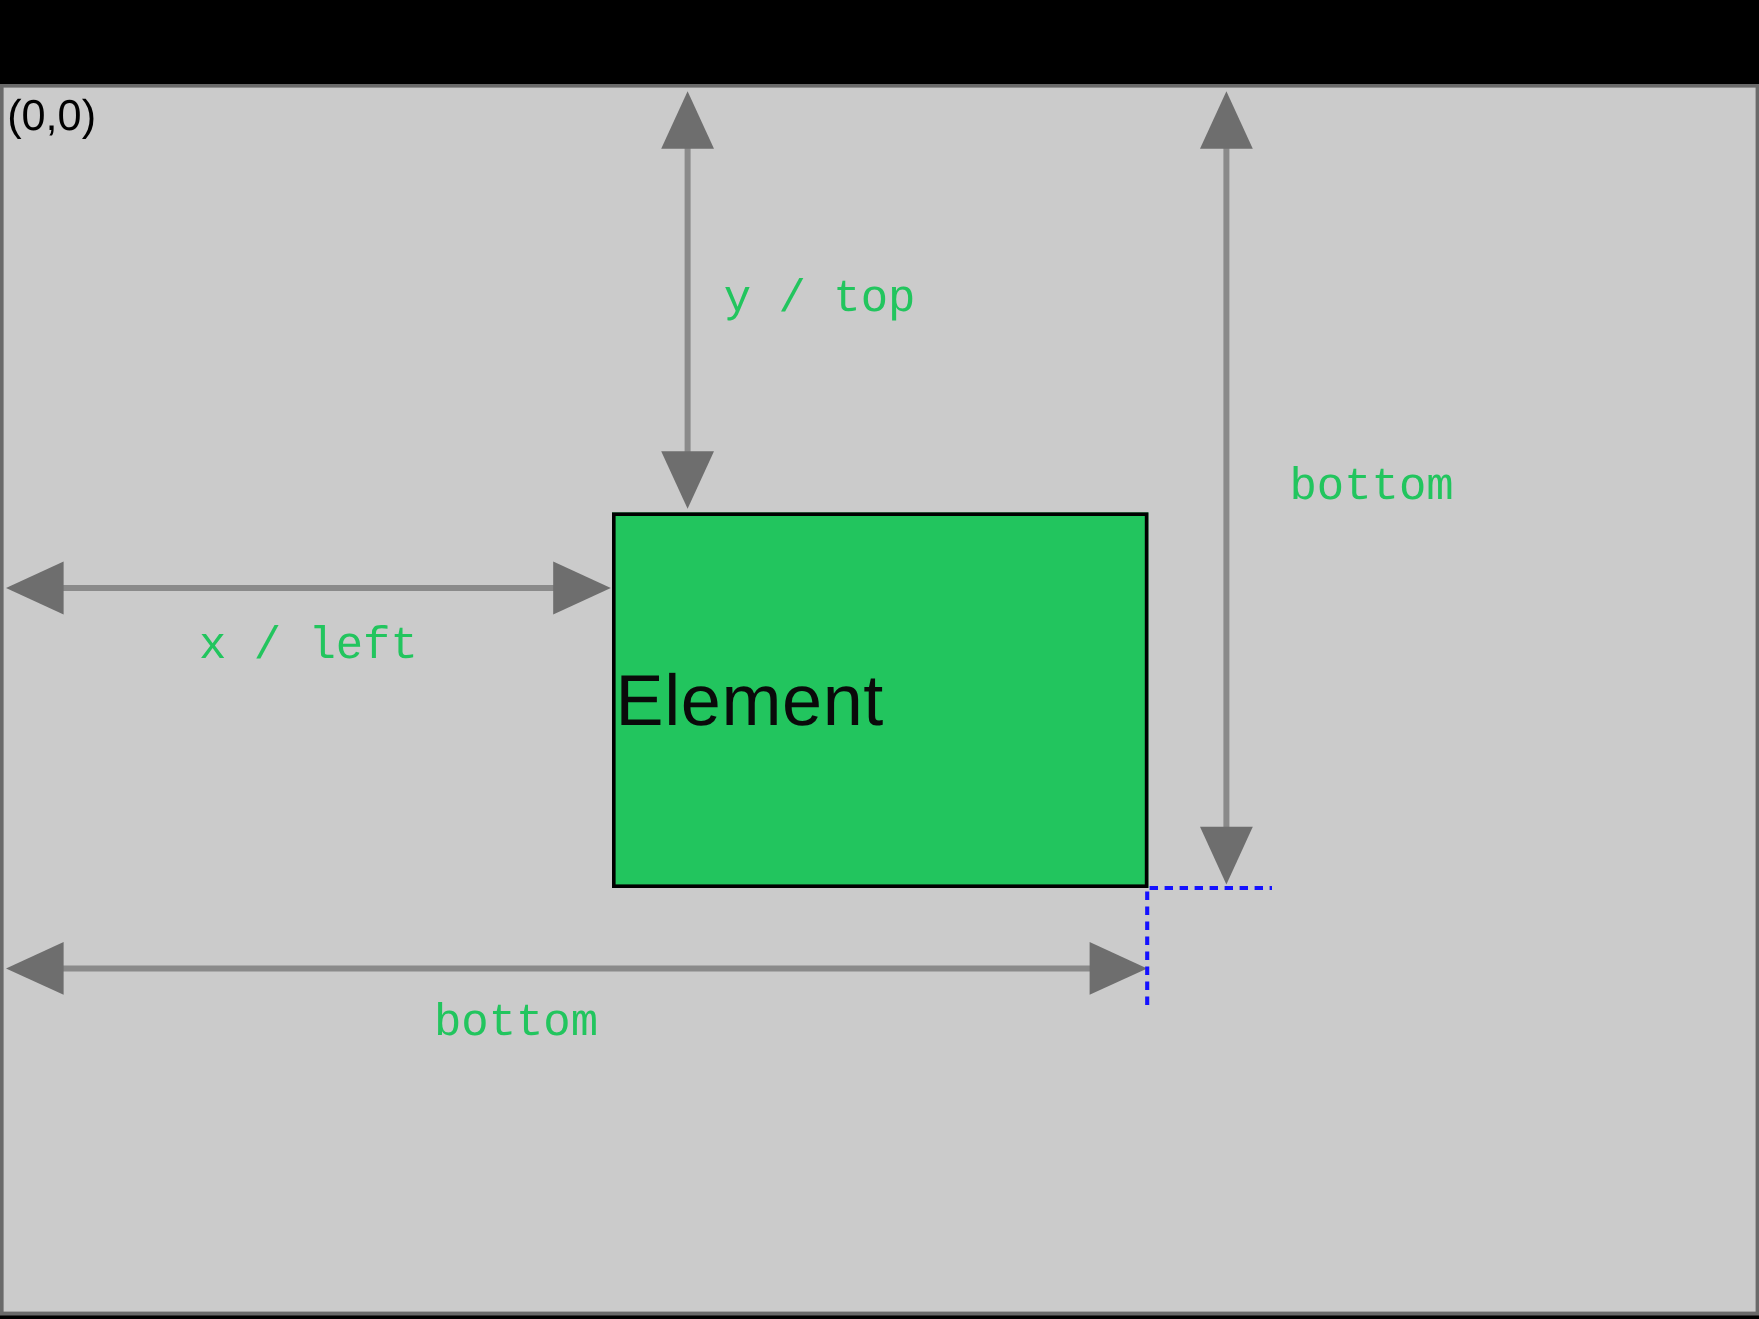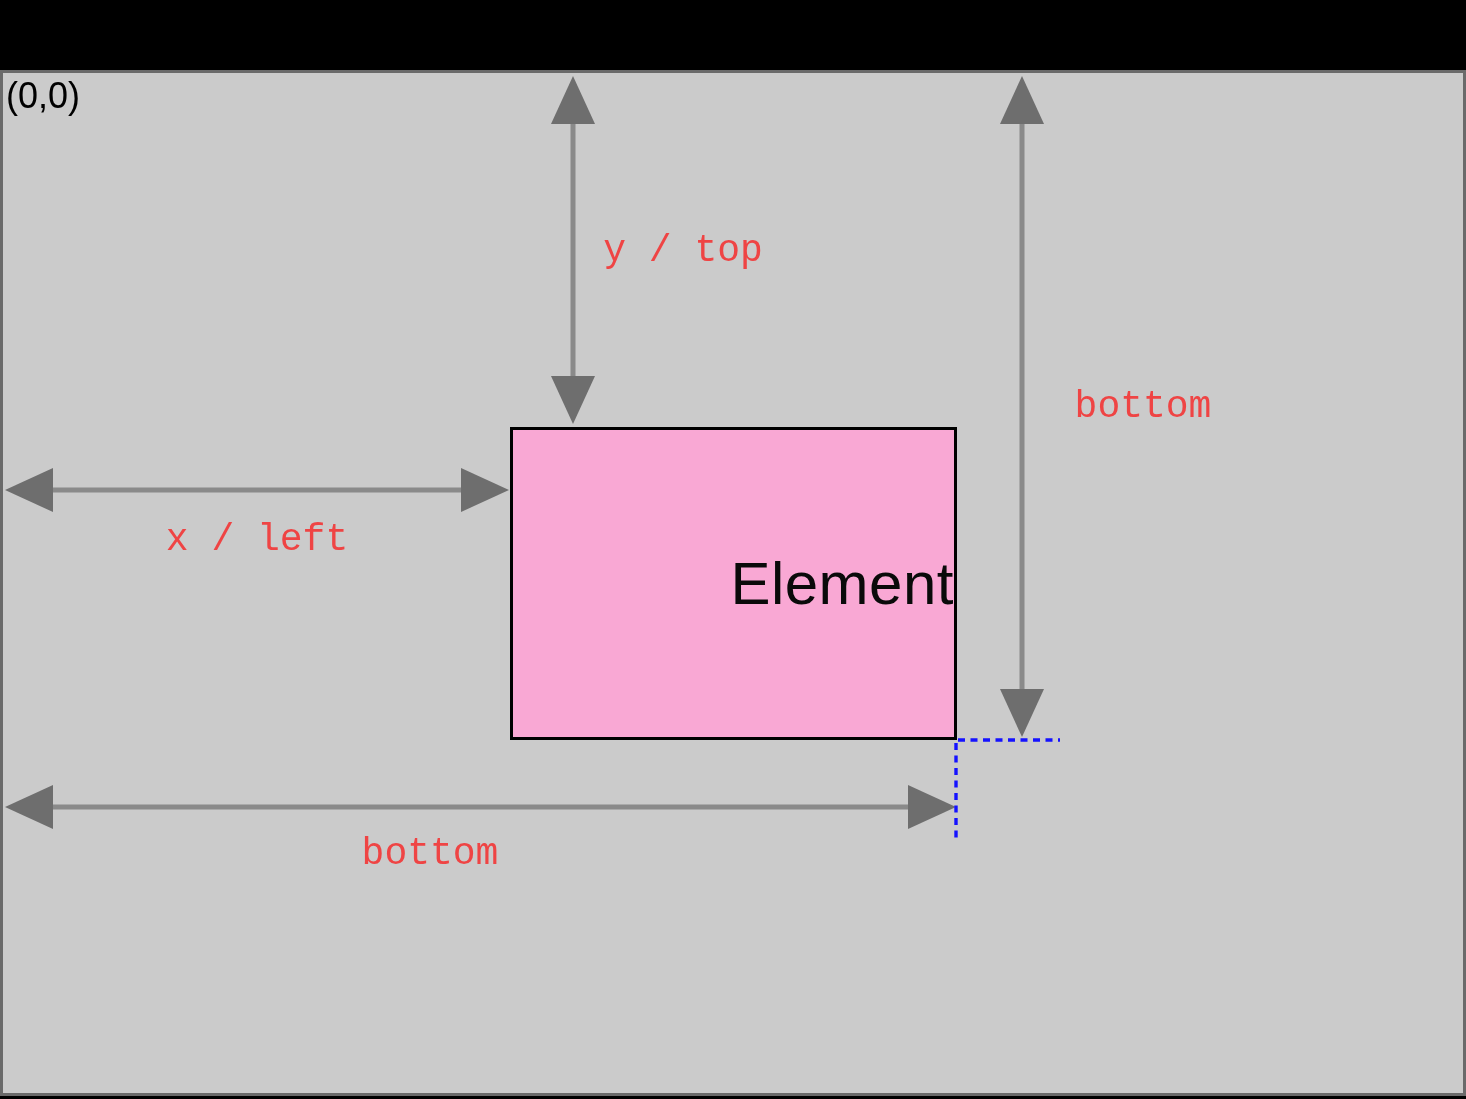--- a/index.html
+++ b/index.html
@@ -36,44 +36,44 @@
     left: 6px; top: 76px;
     font-family: "Liberation Sans", sans-serif;
     font-size: 36px;
     line-height: 1.1;
     color: #000000;
   }
   .element-box {
     position: absolute;
     left: 510px; top: 427px;
     width: 441px; height: 307px;
-    background: #f9a8d4;
+    background: #22c55e;
     border: 3px solid #000000;
     display: flex;
     align-items: center;
-    justify-content: flex-end;
+    justify-content: flex-start;
   }
   .element-label {
     font-family: "Liberation Sans", sans-serif;
     font-size: 60px;
     color: #0a0a0a;
     letter-spacing: 0.5px;
   }
   .overlay-svg {
     position: absolute;
     left: 0; top: 0;
     width: 1466px; height: 1099px;
     pointer-events: none;
   }
   .measure-label {
     position: absolute;
     transform: translate(-50%, -50%);
     font-family: "Liberation Mono", "DejaVu Sans Mono", monospace;
     font-size: 38px;
-    color: #ef4444;
+    color: #22c55e;
     white-space: pre;
   }
   .label-y-top   { left: 683px;  top: 250px; }
   .label-x-left  { left: 257px;  top: 539px; }
   .label-bottom  { left: 1122px; top: 406px; margin-left: 21px; }
   .label-right   { left: 430px;  top: 853px; }
 
   .arrow-shaft { stroke: #8a8a8a; stroke-width: 5; }
   .arrow-head  { fill: #6e6e6e; }
   .guide-line  { stroke: #1512ff; stroke-width: 3.4; stroke-dasharray: 7 5.5; fill: none; }

